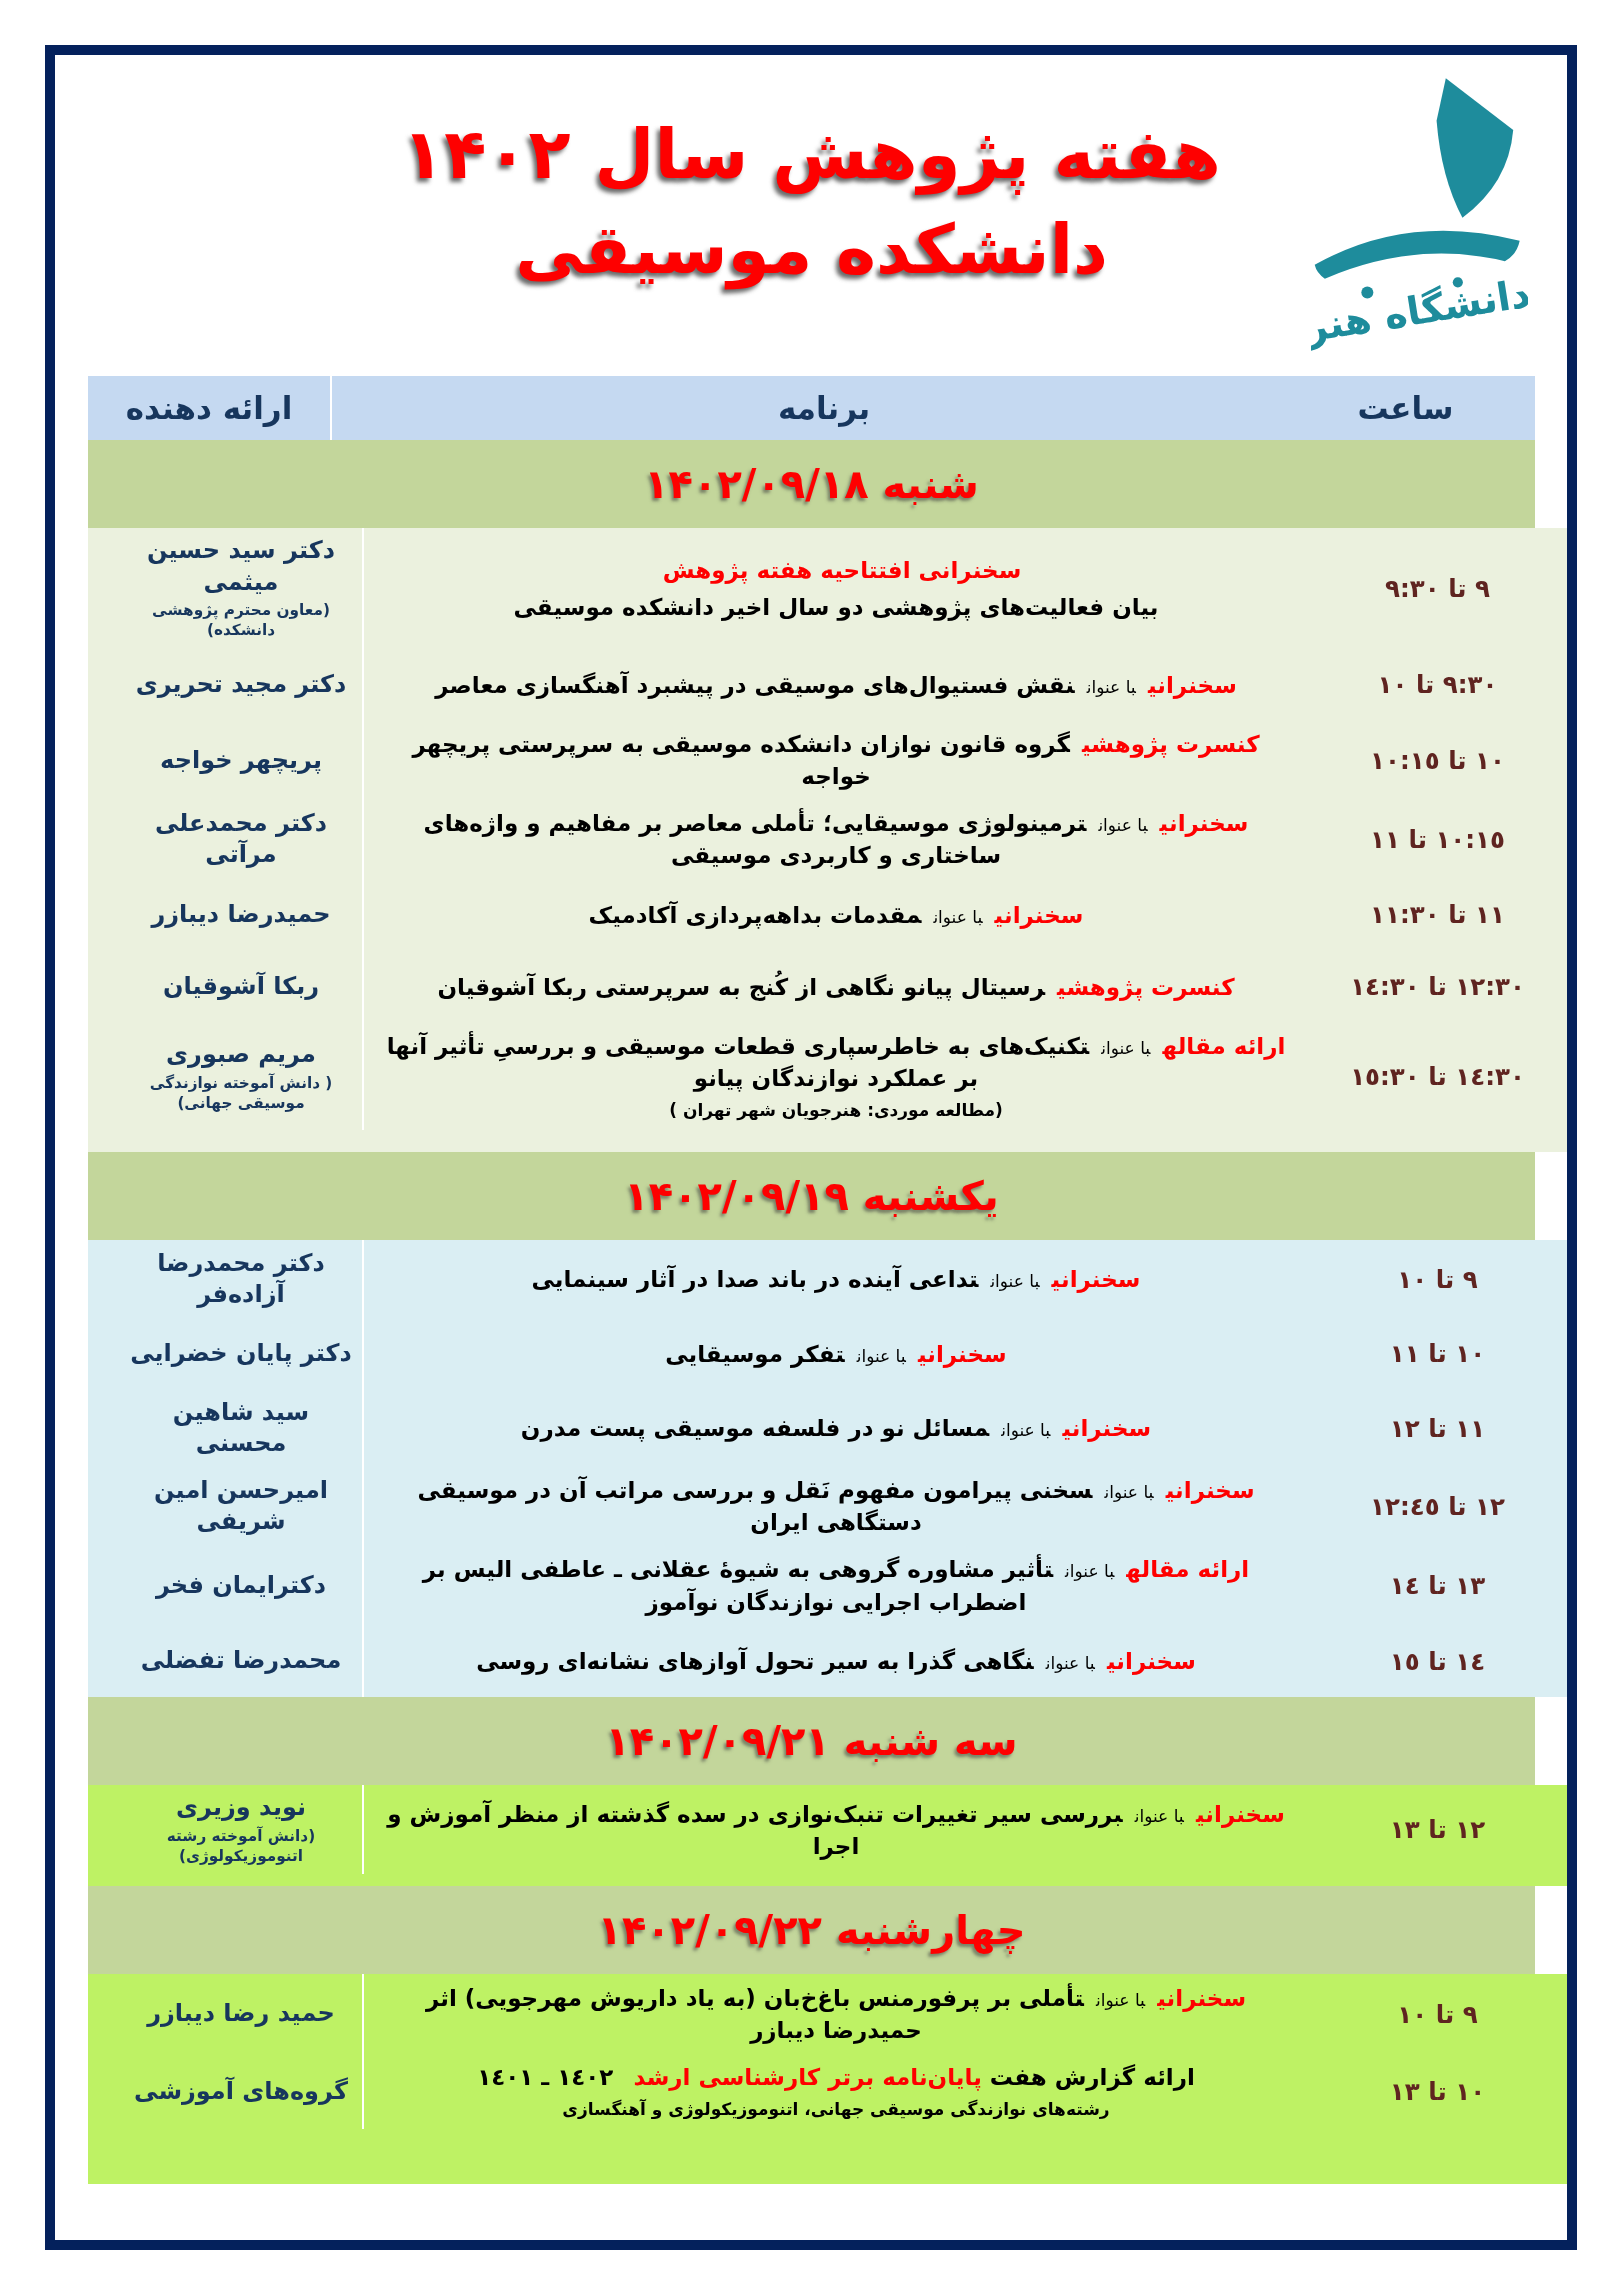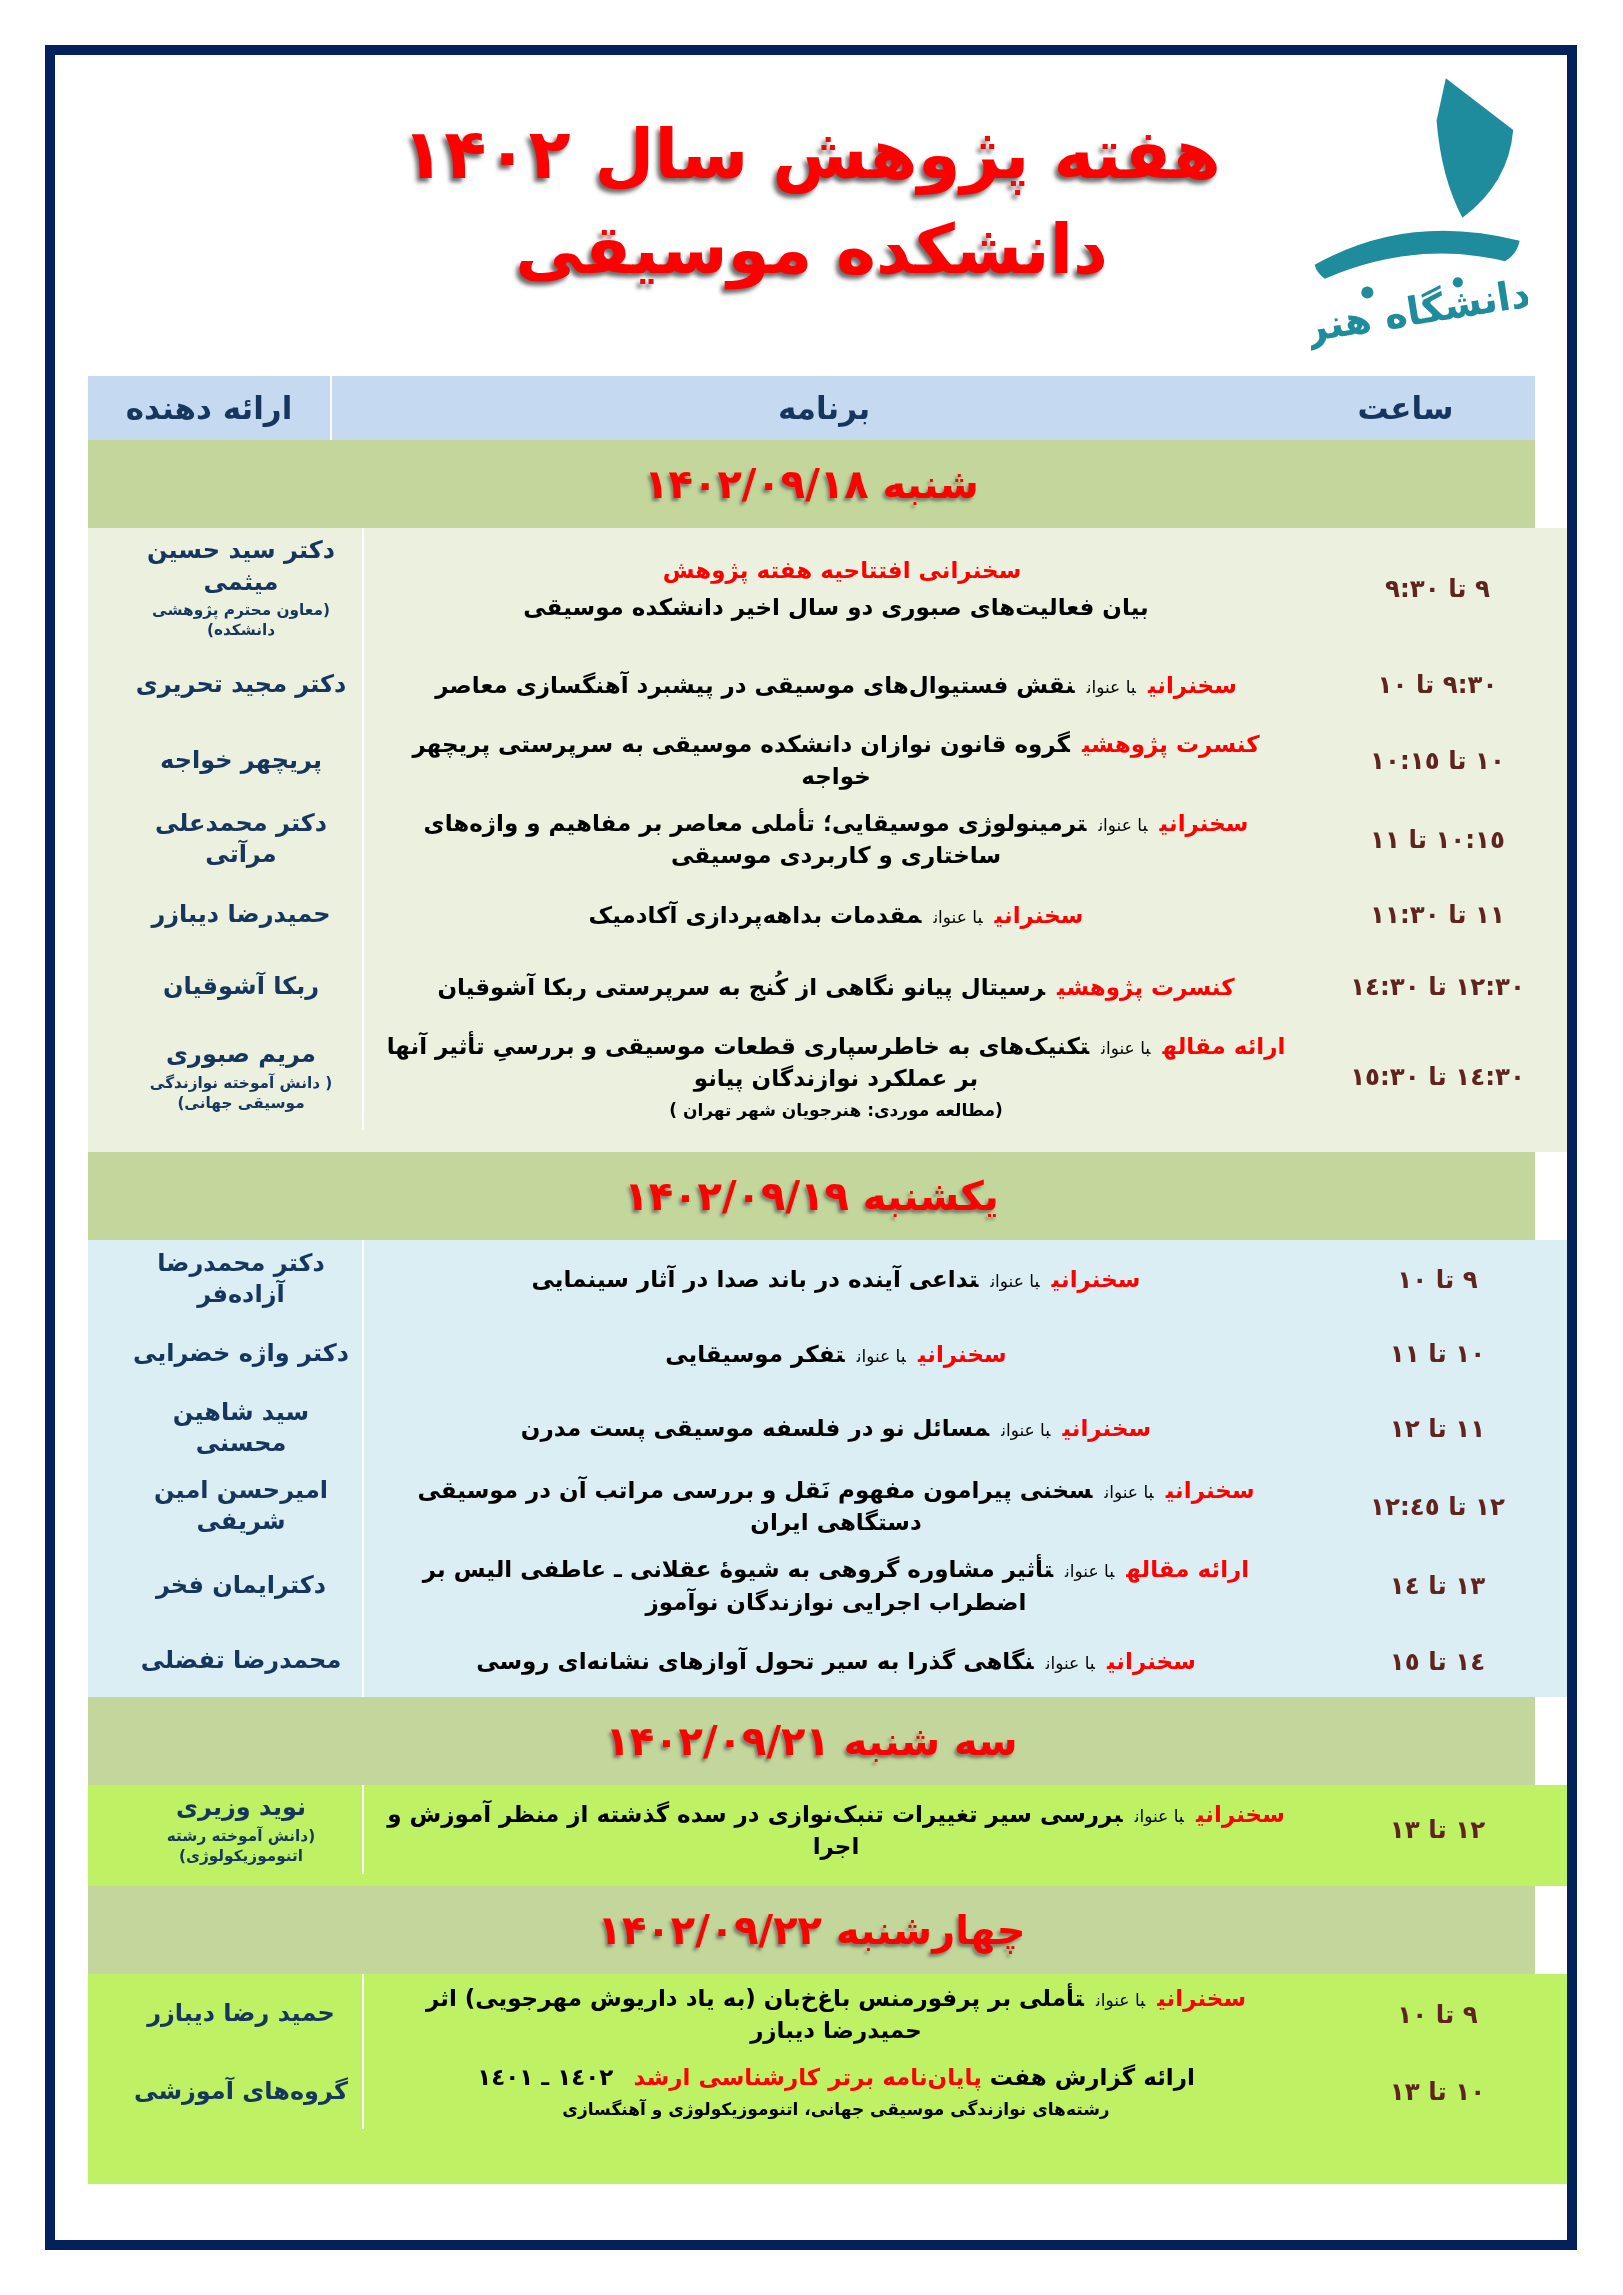--- a/index.html
+++ b/index.html
@@ -85,21 +85,21 @@
         <div class="band-label">شنبه  ۱۴۰۲/۰۹/۱۸</div>
       </div>
       <div class="rows sec-0" style="background: rgb(235, 241, 222);">
         <div class="row">
           <div class="cell presenter">
             <div class="presenter-name">دکتر سید حسین میثمی</div>
             <div class="presenter-note">(معاون محترم پژوهشی دانشکده)</div>
           </div>
           <div class="cell program">
             <div class="prog-line"><span class="sp-red">سخنرانی افتتاحیه هفته پژوهش</span></div>
-            <div class="prog-line"><span class="sp-b">بیان فعالیت‌های صبوری دو سال اخیر دانشکده موسیقی</span></div>
+            <div class="prog-line"><span class="sp-b">بیان فعالیت‌های پژوهشی دو سال اخیر دانشکده موسیقی</span></div>
           </div>
           <div class="cell time">٩ تا ٩:٣٠</div>
         </div>
         <div class="row">
           <div class="cell presenter">
             <div class="presenter-name">دکتر مجید تحریری</div>
           </div>
           <div class="cell program">
             <div class="prog-line"><span class="sp-red">سخنرانی</span><span class="sp-lbl">با عنوان</span><span class="sp-b">نقش فستیوال‌های موسیقی در پیشبرد آهنگسازی معاصر</span></div>
           </div>
@@ -161,21 +161,21 @@
           <div class="cell presenter">
             <div class="presenter-name">دکتر محمدرضا آزاده‌فر</div>
           </div>
           <div class="cell program">
             <div class="prog-line"><span class="sp-red">سخنرانی</span><span class="sp-lbl">با عنوان</span><span class="sp-b">تداعی آینده در باند صدا در آثار سینمایی</span></div>
           </div>
           <div class="cell time">٩ تا ١٠</div>
         </div>
         <div class="row">
           <div class="cell presenter">
-            <div class="presenter-name">دکتر واژه خضرایی</div>
+            <div class="presenter-name">دکتر پایان خضرایی</div>
           </div>
           <div class="cell program">
             <div class="prog-line"><span class="sp-red">سخنرانی</span><span class="sp-lbl">با عنوان</span><span class="sp-b">تفکر موسیقایی</span></div>
           </div>
           <div class="cell time">١٠ تا ١١</div>
         </div>
         <div class="row">
           <div class="cell presenter">
             <div class="presenter-name">سید شاهین محسنی</div>
           </div>

